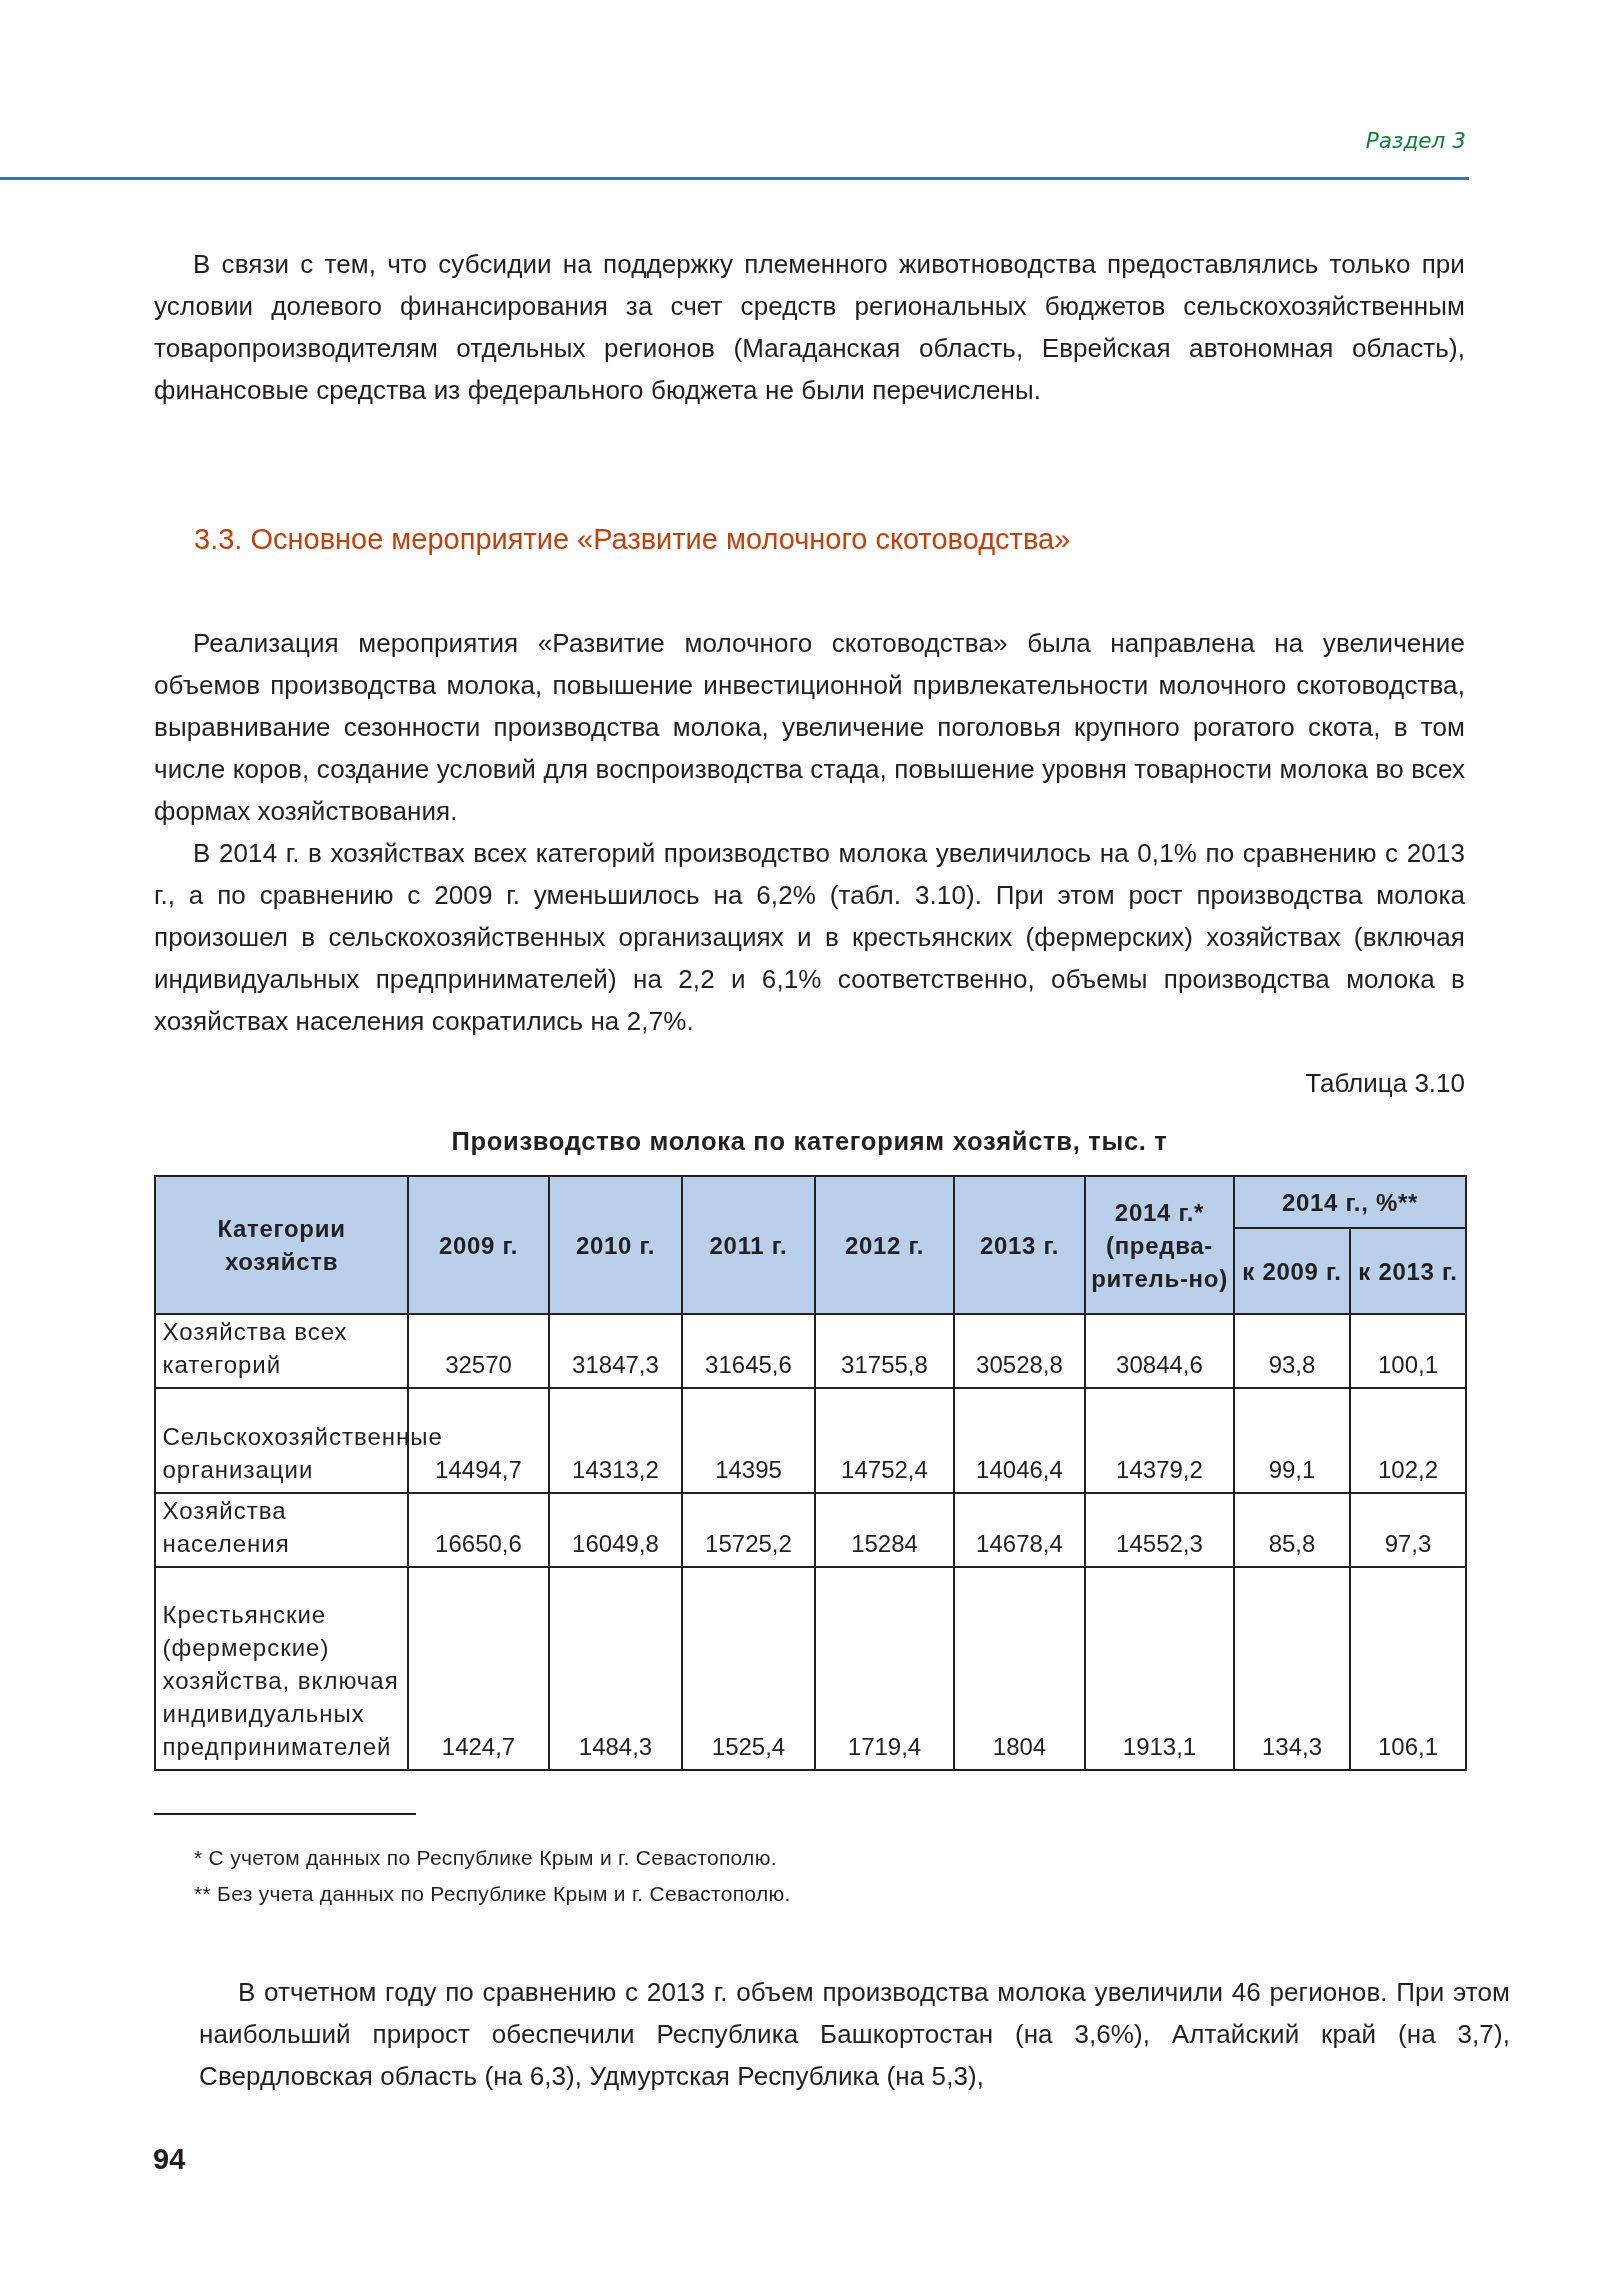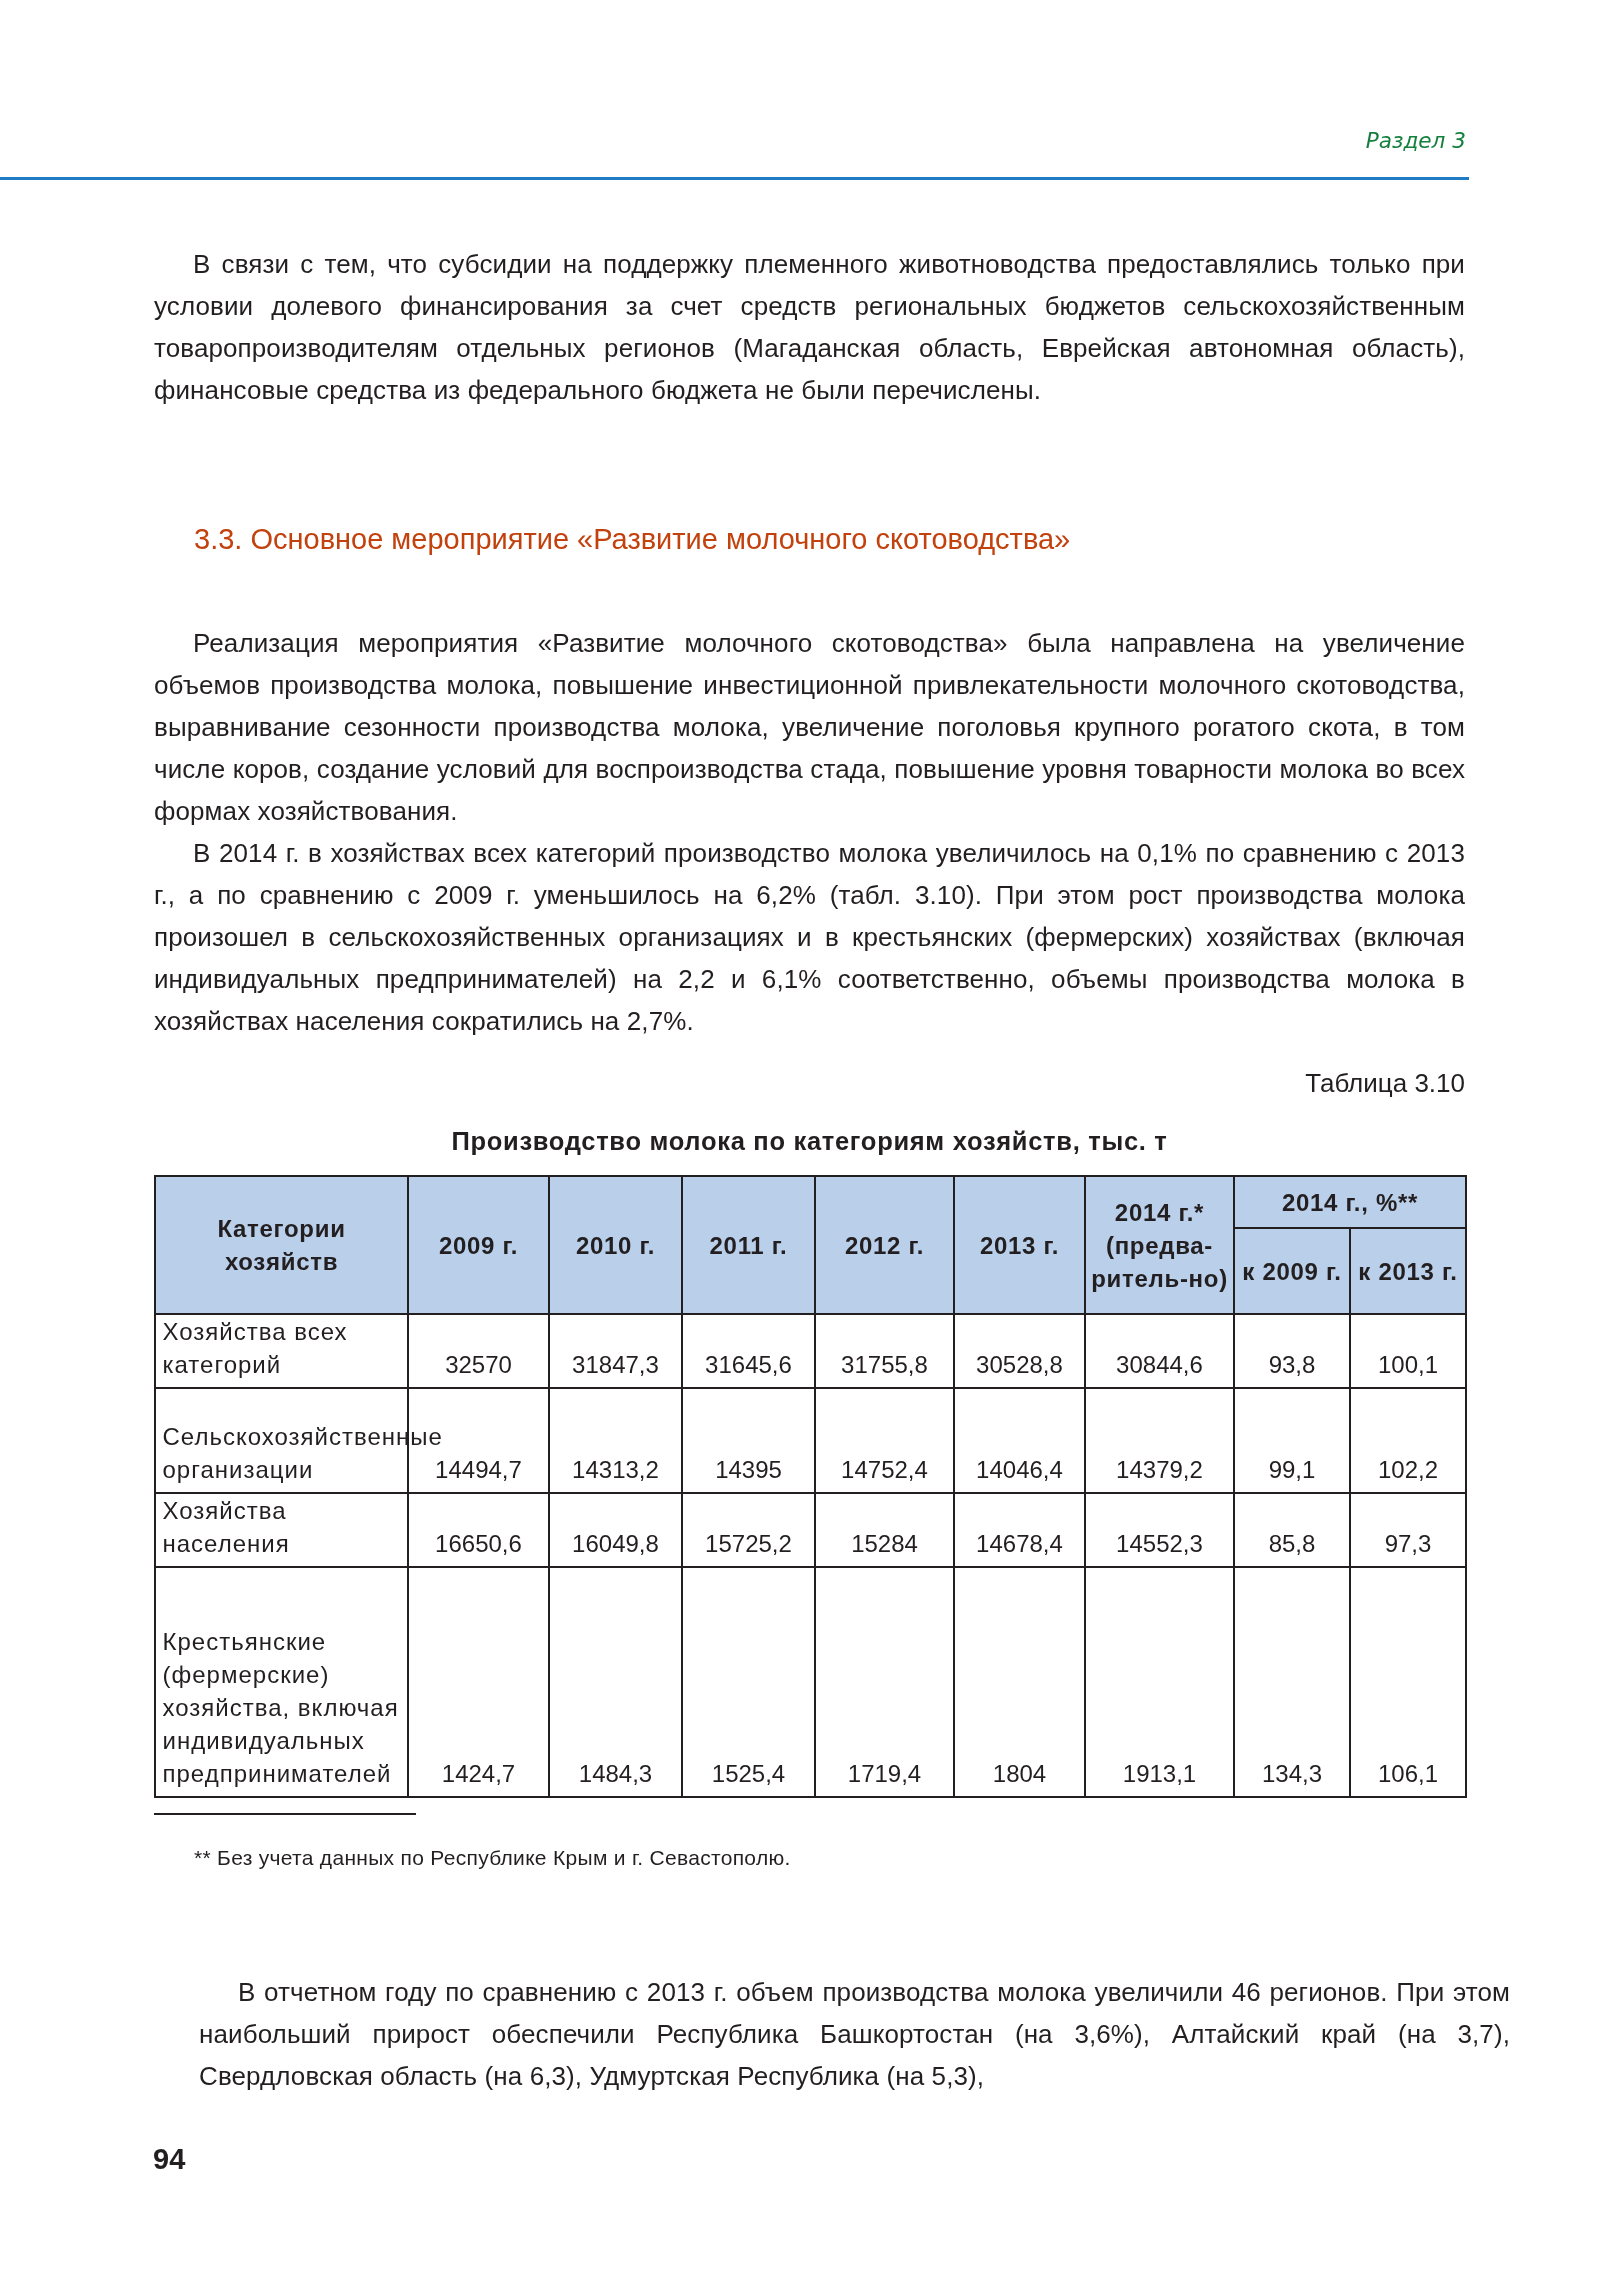--- a/index.html
+++ b/index.html
@@ -114,36 +114,37 @@
       <td class="label">Хозяйства населения</td>
       <td>16650,6</td>
       <td>16049,8</td>
       <td>15725,2</td>
       <td>15284</td>
       <td>14678,4</td>
       <td>14552,3</td>
       <td>85,8</td>
       <td>97,3</td>
     </tr>
-    <tr style="height:230px;">
+    <tr style="height:203px;">
       <td class="label">Крестьянские (фермерские) хозяйства, включая индивидуальных предпринимателей</td>
       <td>1424,7</td>
       <td>1484,3</td>
       <td>1525,4</td>
       <td>1719,4</td>
       <td>1804</td>
       <td>1913,1</td>
       <td>134,3</td>
       <td>106,1</td>
     </tr>
   </tbody>
 </table>
 
 <div class="abs foot-rule"></div>
 <div class="abs footnotes">
+  <div>* С учетом данных по Республике Крым и г. Севастополю.</div>
   <div>** Без учета данных по Республике Крым и г. Севастополю.</div>
 </div>
 
 <div class="abs para" style="top: 1971px; margin-left: 45px;">
   <p>В отчетном году по сравнению с 2013 г. объем производства молока увеличили 46 регионов. При этом наибольший прирост обеспечили Республика Башкортостан (на 3,6%), Алтайский край (на 3,7), Свердловская область (на 6,3), Удмуртская Республика (на 5,3),</p>
 </div>
 
 <div class="abs page-number">94</div>
 
 

